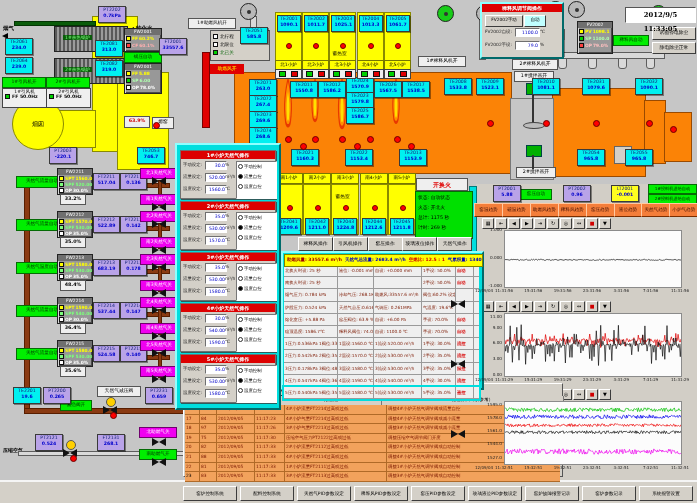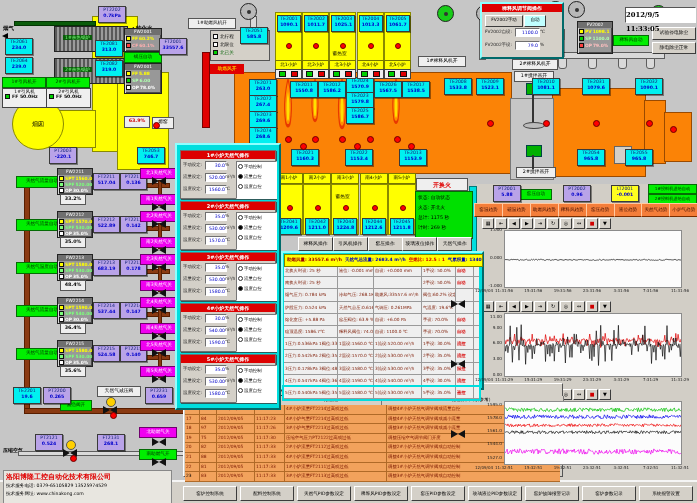--- a/index.html
+++ b/index.html
@@ -155,21 +155,21 @@
         <span style="font-size:4.6px">北限位</span>
       </div>
     <div style="display:flex;align-items:center;gap:2px;height:8px">
         <span class="sq" style="background:#00d000"></span>
         <span style="font-size:4.6px;color:#006000">北已关</span>
       </div>
   </div>
   <div class="abs" style="left:202px;top:52px;width:6px;height:74px;background:#e00000;border:1px solid #700;z-index:3"></div>
   <div class="abs" style="left:210px;top:64px;width:34px;height:10px;background:#e00000;color:#ffff00;text-align:center;font-size:4.8px;line-height:2;z-index:4">助燃风开</div>
 
-  <div class="abs" style="left:625px;top:7px;width:69px;height:14px;background:#fff;border:1px solid;border-color:#555 #fff #fff #555;z-index:6">
+  <div class="abs" style="left:625px;top:7px;width:69px;height:14px;background:#fff;border:1px solid;border-color:#555 #fff #fff #555;text-align:center;z-index:6">
     <span style="font-size:6.8px;font-weight:bold;font-family:'DejaVu Serif',serif;line-height:14px">2012/9/5 11:33:05</span>
   </div>
   <div class="win" style="left:480px;top:2px;width:80px;height:53px;background:#d4d0c8">
     <div class="ptitle">稀释风调节阀操作</div>
     <div class="btn" style="left:3px;top:11px;width:36px;height:10px;font-size:4.4px">FV2002手动</div>
     <div class="btn" style="left:42px;top:11px;width:20px;height:10px;background:#c0ffff;font-size:4.6px">自动</div>
     <div class="abs flab" style="left:3px;top:24px">FV2002自设:</div>
     <div class="iput abs" style="left:33px;top:24px;width:22px;height:7px">1100.0</div>
     <div class="abs flab" style="left:58px;top:24px">℃</div>
     <div class="abs flab" style="left:3px;top:37px">FV2002手设:</div>
@@ -686,25 +686,20 @@
         <polygon points="14,0 7,4 14,8" fill="#111"></polygon>
       </svg>
     </div>
 
   <div class="wlabel" style="left:97px;top:386px;width:42px;height:9px">天然气减压阀</div>
   <div class="glabel" style="left:60px;top:400px;width:30px;height:9px">紧急阀开</div>
   <div class="abs" style="left:3px;top:447px;font-size:5px;font-weight:bold">压缩空气</div>
   <div class="mlabel" style="left:139px;top:427px;width:36px;height:9px">北助燃气关</div>
   <div class="glabel" style="left:139px;top:449px;width:36px;height:9px">南助燃气开</div>
 
-  <div class="abs" style="left:3px;top:470px;width:163px;height:30px;background:#e8e6e0;border:1px solid #888;z-index:4;padding:1px 2px">
-    <div style="color:#e00000;font-weight:bold;font-size:7px;line-height:10px;white-space:nowrap">洛阳博隆工控自动化技术有限公司</div>
-    <div style="font-size:4.6px;line-height:8px">技术服务电话: 0379-65105829  13525974529</div>
-    <div style="font-size:4.6px;line-height:8px">技术服务网址: www.chinakong.com</div>
-  </div>
 
   <div class="glabel" style="left:520px;top:189px;width:30px;height:9px">窑压自动</div>
   <div class="glabel" style="left:648px;top:184px;width:47px;height:8px;font-size:4.2px">1#投料机进给自动</div>
   <div class="glabel" style="left:648px;top:194px;width:47px;height:8px;font-size:4.2px">2#投料机进给自动</div>
 
   <div id="dyn">
       <div class="tag l" style="left: 98px; top: 6px; width: 26px; height: 15px;">
         <span class="tn">PT2202</span>
         <span class="tv">0.7kPa</span>
       </div>

